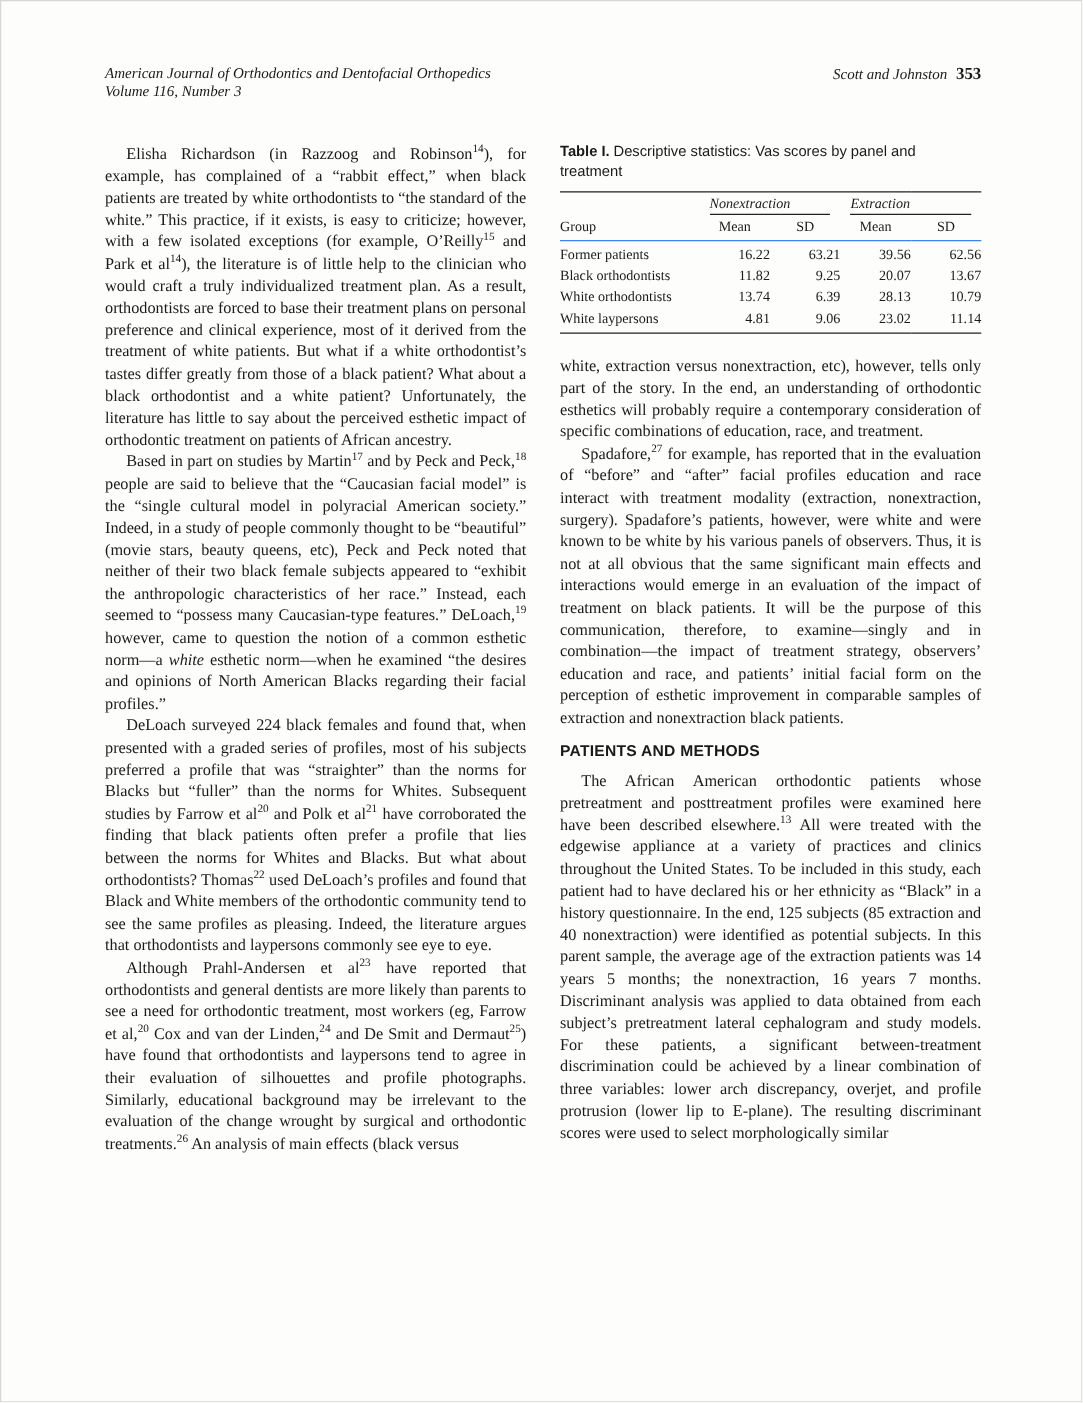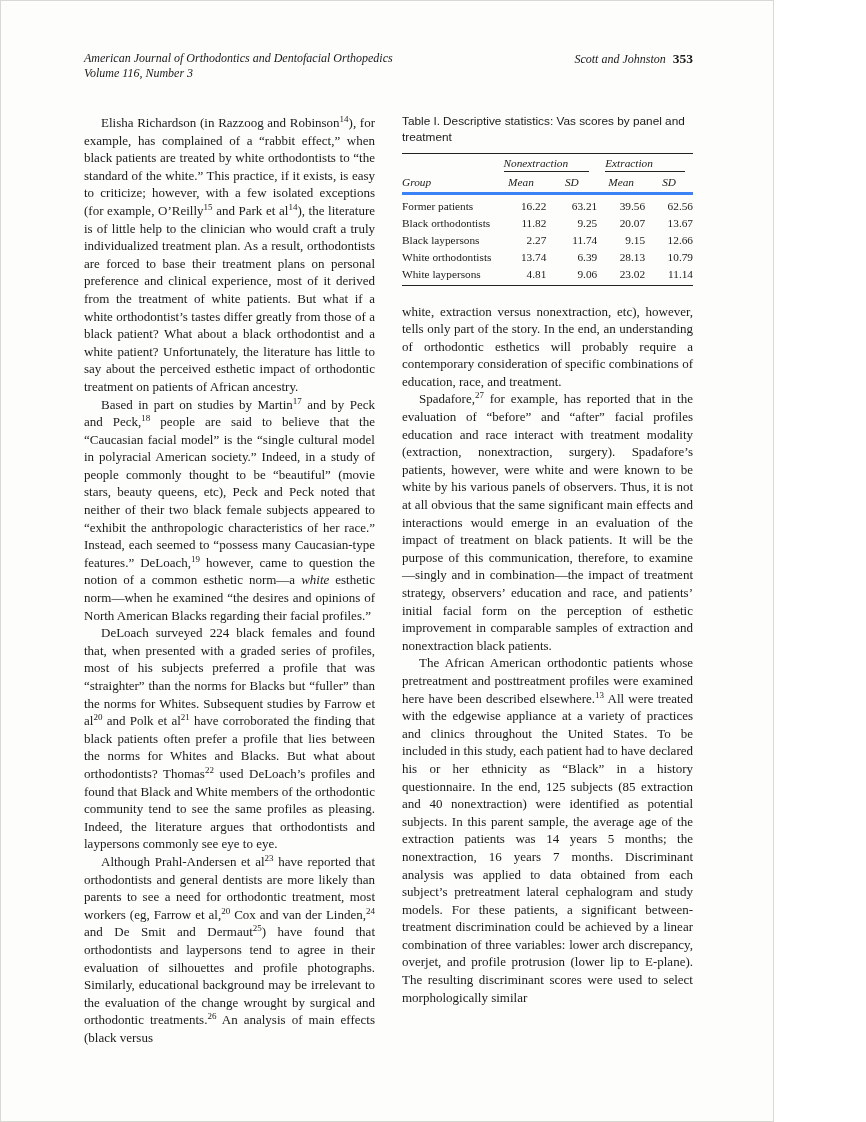--- a/index.html
+++ b/index.html
@@ -4,21 +4,21 @@
 <style>
   * { margin: 0; padding: 0; box-sizing: border-box; }
   html, body { background: #ffffff; }
   body {
     width: 866px;
     font-family: "Liberation Serif", serif;
     color: #1a1a1a;
   }
   .page {
     position: relative;
-    width: 774px;
+    width: 866px;
     height: 1122px;
     background: #fdfdfc;
     border: 1px solid #d8d8d4;
     padding: 50px 80px 0 83px;
     overflow: hidden;
   }
   
   .running-head {
     display: flex;
     justify-content: space-between;
@@ -55,21 +55,21 @@
 
   
   .table-block { margin-bottom: 17px; }
   .table-caption {
     font-family: "Liberation Sans", sans-serif;
     font-size: 11.8px;
     line-height: 15.5px;
     text-align: left;
     margin-bottom: 8px;
   }
-  .table-label { font-weight: normal; margin-right: 3px; }
+  .table-label { font-weight: bold; margin-right: 3px; }
   table.stats {
     width: 100%;
     border-collapse: collapse;
     font-size: 11.3px;
     line-height: 14px;
     border-top: 1.2px solid #222;
     border-bottom: 1.2px solid #222;
     text-align: left;
   }
   table.stats th, table.stats td {
@@ -77,21 +77,21 @@
     padding: 1.5px 0;
     vertical-align: bottom;
   }
   th.spanner { padding-top: 5px; }
   th.spanner .spanner-inner {
     font-style: italic;
     border-bottom: 1px solid #222;
     margin: 0 8px;
     padding-bottom: 1px;
   }
-  tr.colheads th { font-style: italic; border-bottom: 3px solid #3b82f6; padding-bottom: 3px; }
+  tr.colheads th { border-bottom: 1px solid #3b82f6; padding-bottom: 3px; }
   tr.colheads th.num-h { text-align: center; }
   col.stub-col { width: 112px; }
   col.num-col { width: 56.5px; }
   td.stub { text-align: left; }
   td.num { text-align: right; padding-right: 14px; }
   tbody tr:first-child td { padding-top: 4px; }
   tbody tr:last-child td { padding-bottom: 4px; }
 
   
   h2.section-heading {
@@ -169,45 +169,39 @@
                 <td class="num">62.56</td>
               </tr>
               <tr>
                 <td class="stub">Black orthodontists</td>
                 <td class="num">11.82</td>
                 <td class="num">9.25</td>
                 <td class="num">20.07</td>
                 <td class="num">13.67</td>
               </tr>
               <tr>
-                <td class="stub">Black laypersons</td>
-                <td class="num">2.27</td>
-                <td class="num">11.74</td>
-                <td class="num">9.15</td>
-                <td class="num">12.66</td>
-              </tr>
-              <tr>
                 <td class="stub">White orthodontists</td>
                 <td class="num">13.74</td>
                 <td class="num">6.39</td>
                 <td class="num">28.13</td>
                 <td class="num">10.79</td>
               </tr>
               <tr>
                 <td class="stub">White laypersons</td>
                 <td class="num">4.81</td>
                 <td class="num">9.06</td>
                 <td class="num">23.02</td>
                 <td class="num">11.14</td>
               </tr>
             </tbody>
         </table>
       </div>
 
       <p class="noindent"><span>white, extraction versus nonextraction, etc), however, tells only part of the story. In the end, an understanding of orthodontic esthetics will probably require a contemporary consideration of specific combinations of education, race, and treatment.</span></p>
       <p class="indent"><span>Spadafore,</span><sup>27</sup><span> for example, has reported that in the evaluation of “before” and “after” facial profiles education and race interact with treatment modality (extraction, nonextraction, surgery). Spadafore’s patients, however, were white and were known to be white by his various panels of observers. Thus, it is not at all obvious that the same significant main effects and interactions would emerge in an evaluation of the impact of treatment on black patients. It will be the purpose of this communication, therefore, to examine—singly and in combination—the impact of treatment strategy, observers’ education and race, and patients’ initial facial form on the perception of esthetic improvement in comparable samples of extraction and nonextraction black patients.</span></p>
 
+      <h2 class="section-heading">PATIENTS AND METHODS</h2>
 
       <p class="indent"><span>The African American orthodontic patients whose pretreatment and posttreatment profiles were examined here have been described elsewhere.</span><sup>13</sup><span> All were treated with the edgewise appliance at a variety of practices and clinics throughout the United States. To be included in this study, each patient had to have declared his or her ethnicity as “Black” in a history questionnaire. In the end, 125 subjects (85 extraction and 40 nonextraction) were identified as potential subjects. In this parent sample, the average age of the extraction patients was 14 years 5 months; the nonextraction, 16 years 7 months. Discriminant analysis was applied to data obtained from each subject’s pretreatment lateral cephalogram and study models. For these patients, a significant between-treatment discrimination could be achieved by a linear combination of three variables: lower arch discrepancy, overjet, and profile protrusion (lower lip to E-plane). The resulting discriminant scores were used to select morphologically similar</span></p>
 
     </div>
   </div>
 </div>
 
 </body></html>

